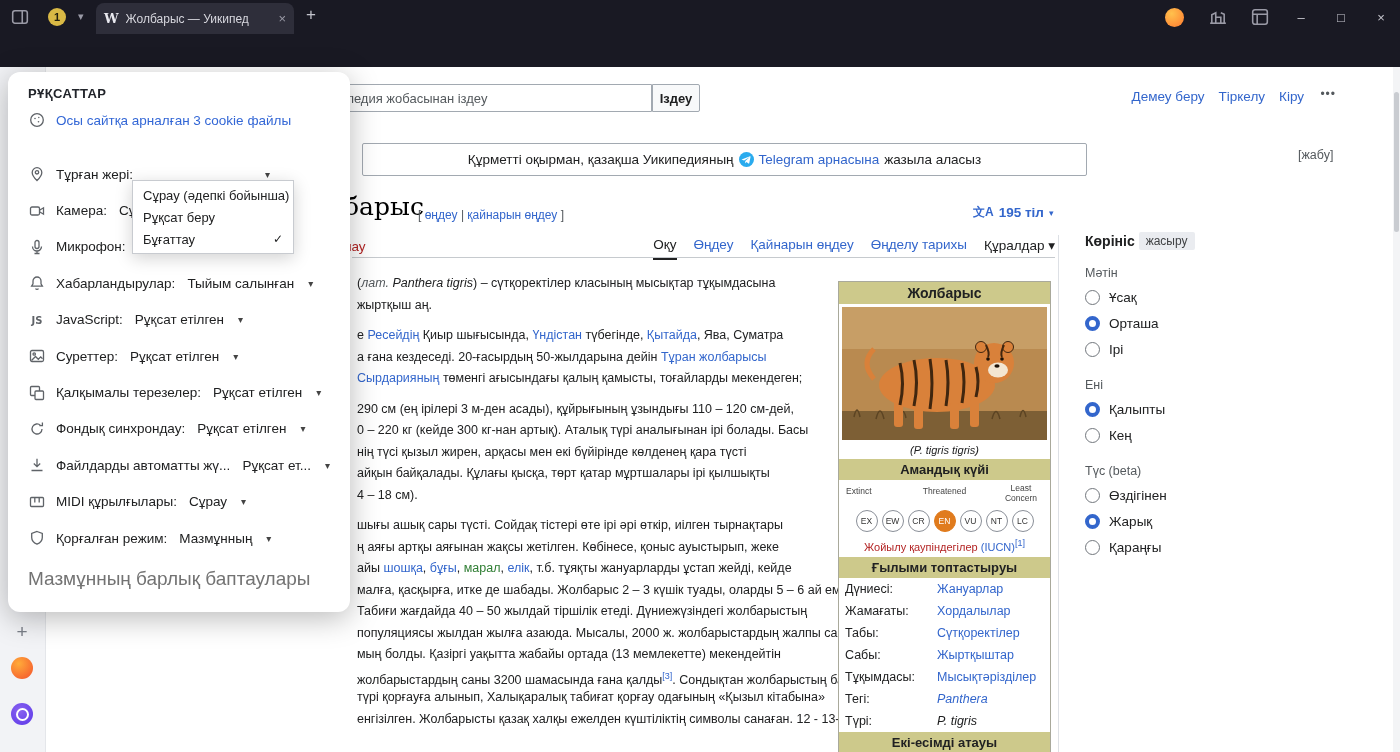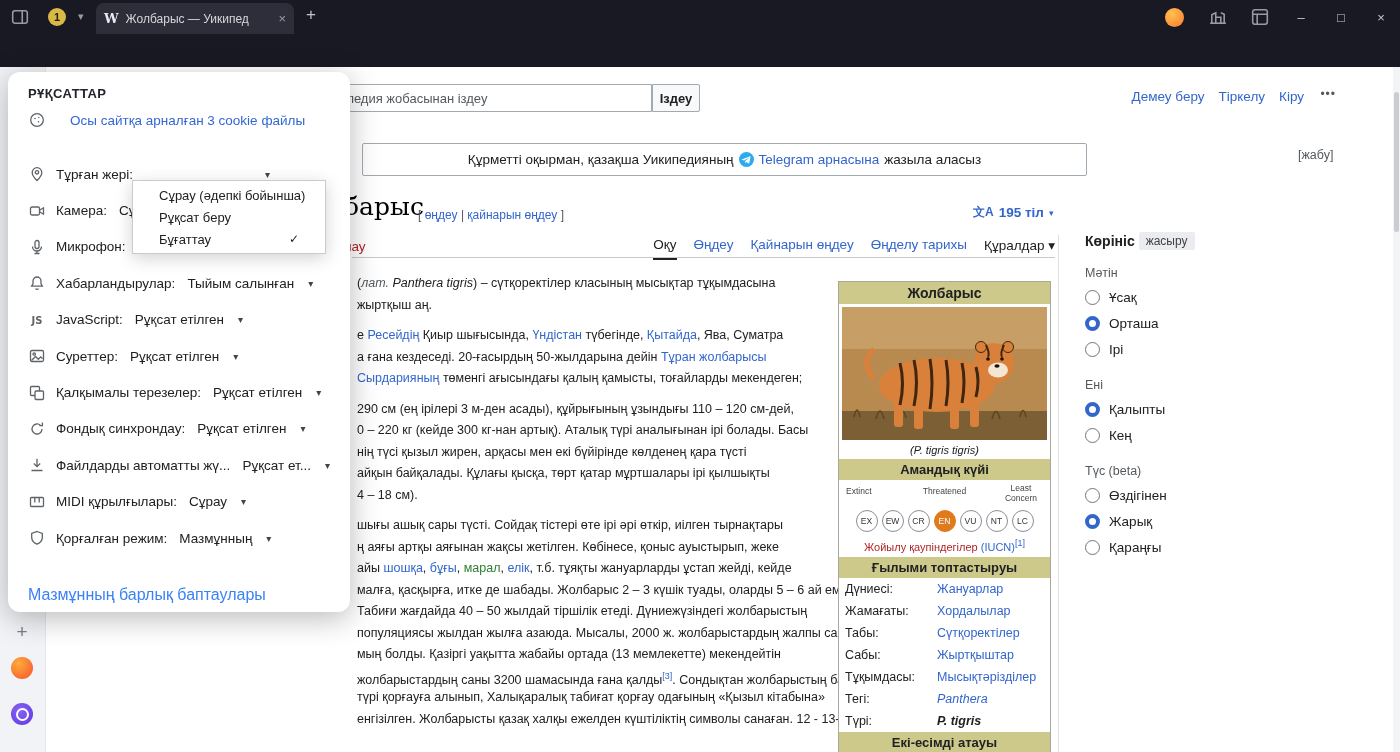--- a/index.html
+++ b/index.html
@@ -90,40 +90,40 @@
   .iucn-row{display:flex;justify-content:center;gap:4px;margin-top:2px}
   .iucn{width:22px;height:22px;border-radius:50%;border:1px solid #8a8f98;box-sizing:border-box;display:flex;align-items:center;justify-content:center;font-size:8.5px;color:#333}
   .iucn.hl{background:#e07b1d;border-color:#e07b1d;color:#fff;font-weight:normal}
   .status-link{text-align:center;font-size:11px;padding-bottom:4px}
   .red-link{color:#b32424}
   .blue{color:#3366cc}
   .tax-row{display:flex;height:22px;align-items:center}
   .tax-label{width:92px;padding-left:6px;flex:none}
   .tax-value.link{color:#3366cc}
   .tax-value.link-italic{color:#3366cc;font-style:italic}
-  .tax-value.bold-italic{font-weight:bold;font-style:italic;color:#202122}
+  .tax-value.bold-italic{font-weight:normal;font-style:italic;color:#202122}
   
   .vscroll{position:absolute;right:0;top:67px;width:7px;height:685px;background:#f3f4f6}
   .vthumb{position:absolute;right:1px;top:25px;width:5px;height:140px;border-radius:3px;background:#c9ccd1}
   
   .panel{position:absolute;left:8px;top:72px;width:342px;height:540px;background:#fff;border-radius:12px;
          box-shadow:0 6px 30px rgba(0,0,0,.28);z-index:100}
   .panel-title{position:absolute;left:20px;top:14px;font-size:13px;font-weight:bold;letter-spacing:.4px;color:#21242a}
-  .cookie-row{position:absolute;left:20px;top:40px;display:flex;align-items:center;gap:24px}
+  .cookie-row{position:absolute;left:20px;top:40px;display:flex;align-items:center;gap:10px}
   .cookie-link{color:#3367d6;font-size:13.5px}
   .perm-rows{position:absolute;left:20px;top:84px;width:310px}
   .perm-row{height:36.4px;display:flex;align-items:center;gap:10px}
   .perm-icon{width:18px;display:flex;justify-content:center;flex:none}
   .perm-label{font-size:13.5px;color:#202122;white-space:nowrap}
   .perm-value{font-size:13.5px;color:#202122;margin-left:2px;white-space:nowrap}
   .perm-chev{font-size:10px;color:#444;margin-left:4px}
   .perm-spacer{display:inline-block;width:108px}
-  .panel-footer{position:absolute;left:20px;top:514px;font-size:16px;color:#3b82f6}
+  .panel-footer{position:absolute;left:20px;top:496px;font-size:19px;color:#737373}
   .ddmenu{position:absolute;left:124px;top:108px;width:160px;background:#fff;border:1px solid #c8cbd0;
-          box-shadow:0 4px 16px rgba(0,0,0,.18);z-index:120;padding:3px 16px}
+          box-shadow:0 4px 16px rgba(0,0,0,.18);z-index:120;padding:3px 0}
   .dd-item{height:22px;display:flex;align-items:center;justify-content:space-between;padding:0 10px;font-size:13px;color:#202122;white-space:nowrap}
   .dd-check{color:#202122;font-size:12px;margin-left:8px}
 </style>
 </head>
 <body>
 
 <div class="tabbar">
   <span class="ticon" style="left:10px;top:7px">
       <svg width="18" height="18" viewBox="0 0 16 16" fill="none" stroke="#9a9aa6" stroke-width="1.4">
         <rect x="1.5" y="2.5" width="13" height="11" rx="2"></rect>

